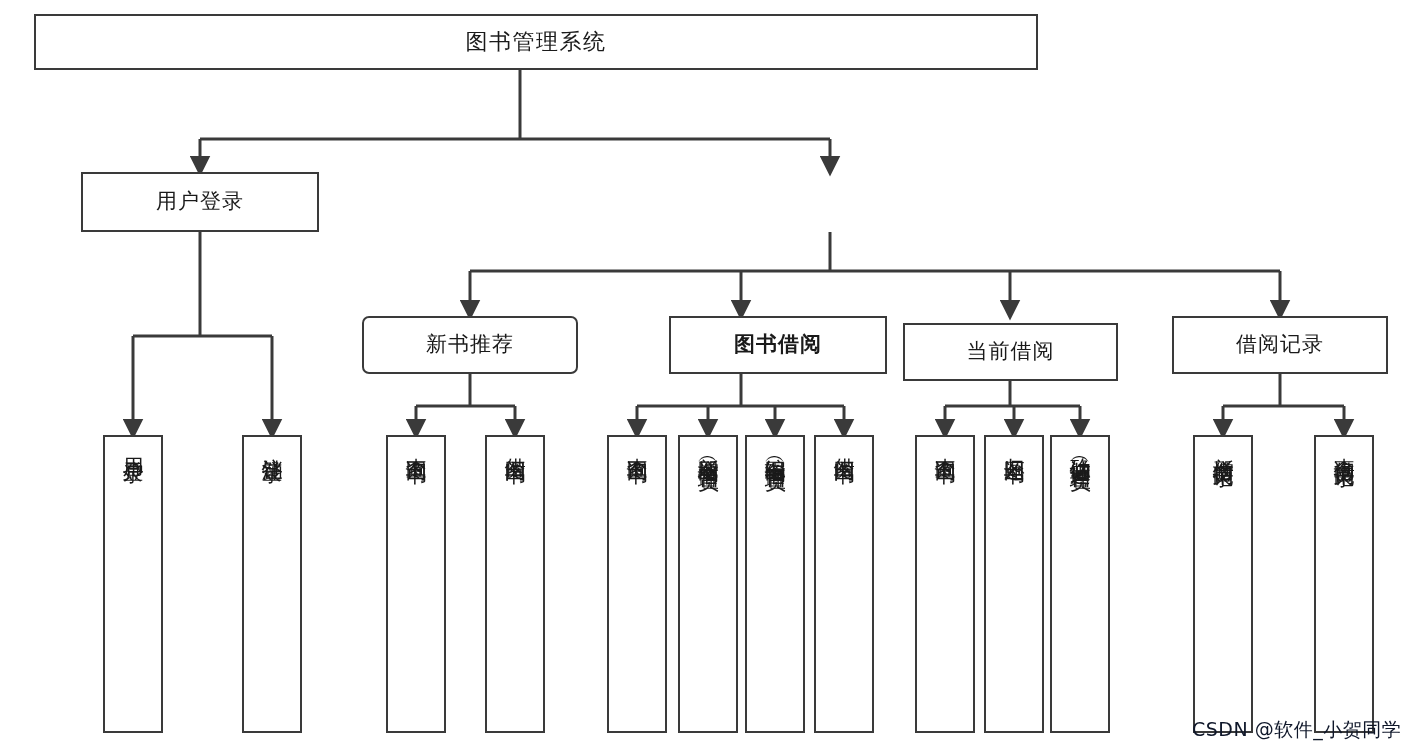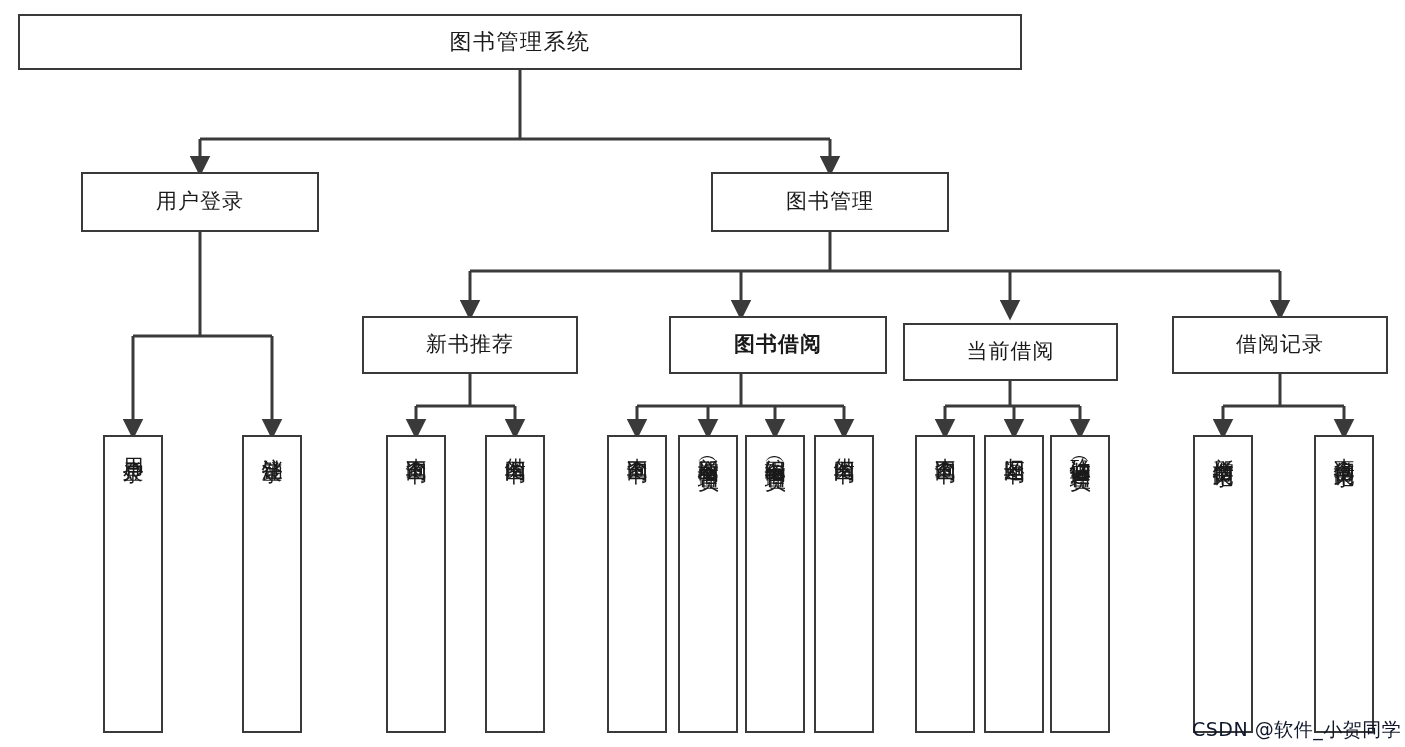--- a/index.html
+++ b/index.html
@@ -131,32 +131,29 @@
     </g>
 
     <g stroke="#3a3a3a" stroke-width="3" fill="none">
       <line x1="1280" y1="374" x2="1280" y2="406"></line>
       <line x1="1223" y1="406" x2="1344" y2="406"></line>
       <line x1="1223" y1="406" x2="1223" y2="429" marker-end="url(#arrow)"></line>
       <line x1="1344" y1="406" x2="1344" y2="429" marker-end="url(#arrow)"></line>
     </g>
   </svg>
 
-  <div class="node-box horizontal root" style="left:18px; top:14px; width:1004px; height:56px;">
+  <div class="node-box horizontal root" style="left:34px; top:14px; width:1004px; height:56px;">
     <span class="node-label">图书管理系统</span>
   </div>
 
   <div class="node-box horizontal" style="left:81px; top:172px; width:238px; height:60px;">
     <span class="node-label">用户登录</span>
   </div>
-  <div class="node-box horizontal" style="left:711px; top:172px; width:238px; height:60px;">
-    <span class="node-label">图书管理</span>
-  </div>
-
-  <div class="node-box horizontal" style="left:362px; top:316px; width:216px; height:58px;">
+
+  <div class="node-box horizontal" style="left:362px; top:316px; width:216px; height:58px;border-radius:7px;">
     <span class="node-label">新书推荐</span>
   </div>
   <div class="node-box horizontal" style="left:669px; top:316px; width:218px; height:58px;font-weight:bold;">
     <span class="node-label">图书借阅</span>
   </div>
   <div class="node-box horizontal" style="left:903px; top:316px; width:215px; height:58px;margin-top:7px;">
     <span class="node-label">当前借阅</span>
   </div>
   <div class="node-box horizontal" style="left:1172px; top:316px; width:216px; height:58px;text-align:center;">
     <span class="node-label">借阅记录</span>

